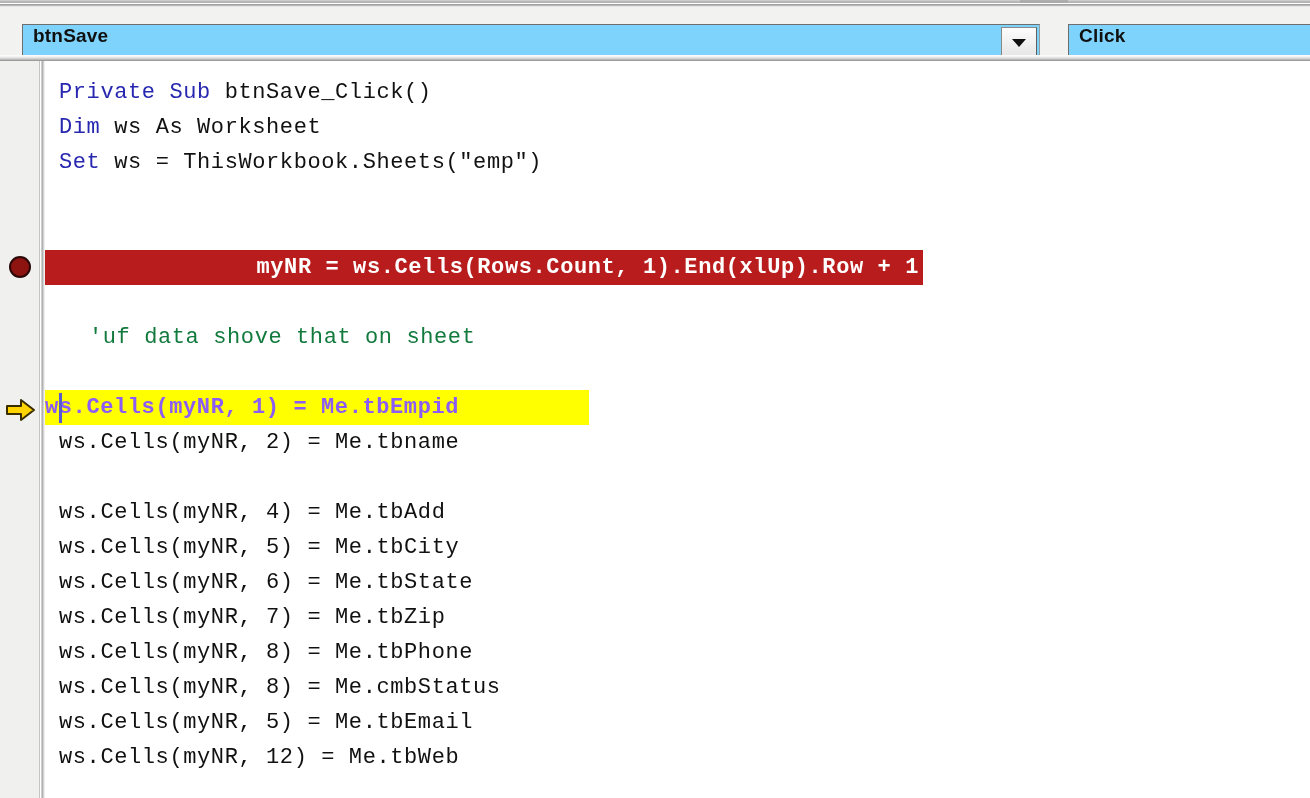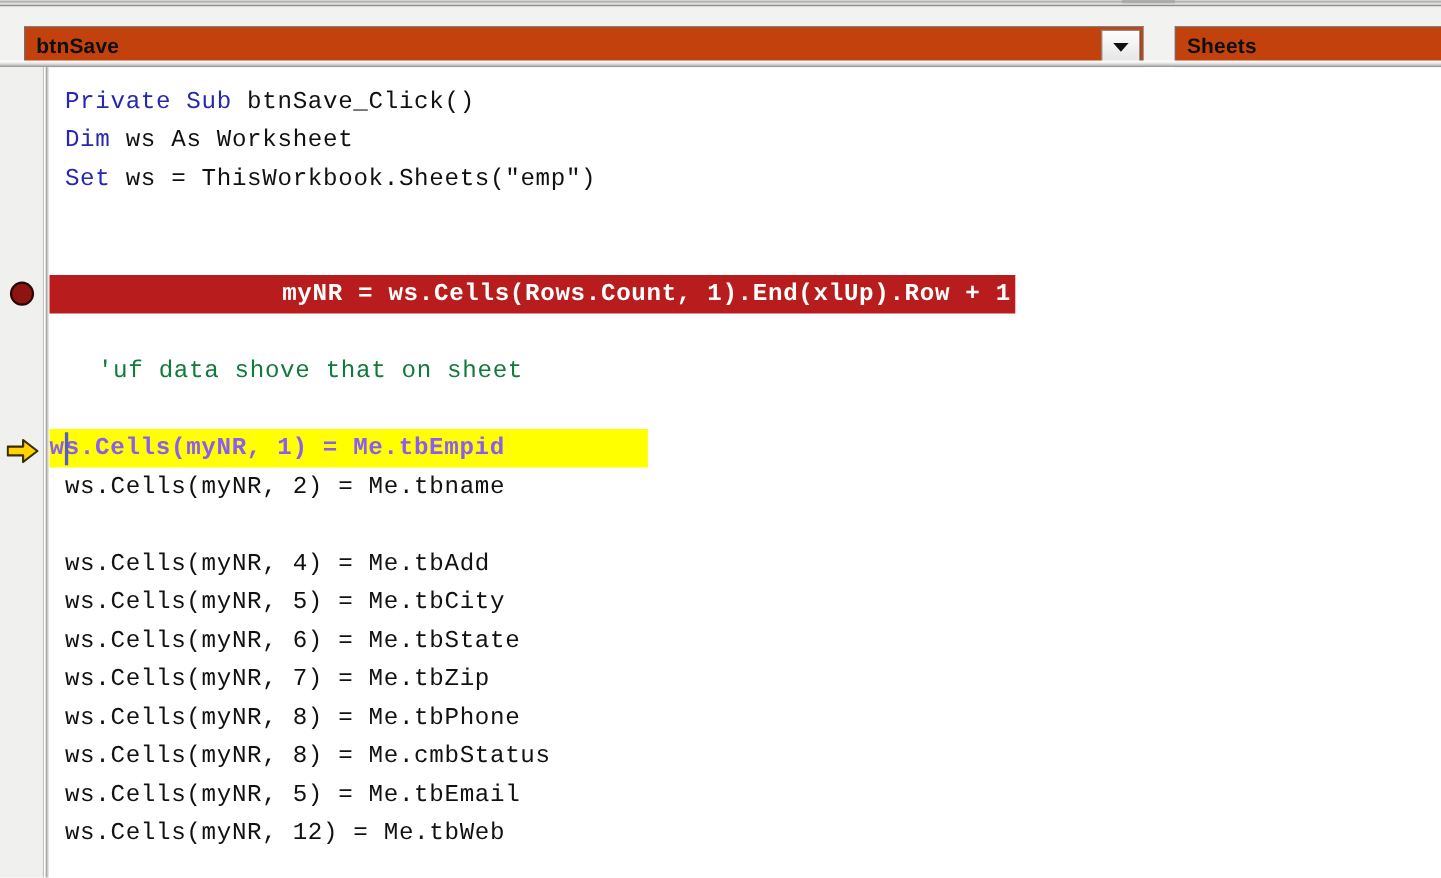--- a/index.html
+++ b/index.html
@@ -51,27 +51,27 @@
   }
   .combo-bar-bottom {
     position: absolute;
     left: 0; top: 55px;
     width: 1310px; height: 6px;
     background: linear-gradient(to bottom, #ffffff 0px, #efefef 2px, #c9c9c9 4px, #8d8d8d 6px);
   }
 
   .combo {
     position: absolute;
-    background: #c2410c;
+    background: #7dd3fc;
     border: 1px solid #9b9b9b;
     border-top-color: #6e6e6e;
     border-left-color: #6e6e6e;
     box-sizing: border-box;
     display: flex;
-    align-items: center;
+    align-items: flex-start;
   }
   .combo-left {
     left: 22px;
     top: 17px;
     width: 1018px;
     height: 38px;
   }
   .combo-right {
     left: 1068px;
     top: 17px;
@@ -201,21 +201,21 @@
 
   <div class="combo-bar">
     <div class="combo combo-left">
       <span class="combo-text">btnSave</span>
       <div class="combo-dropbtn">
         <span class="caret"></span>
       </div>
     </div>
 
     <div class="combo combo-right">
-      <span class="combo-text">Sheets</span>
+      <span class="combo-text">Click</span>
     </div>
   </div>
   <div class="combo-bar-bottom"></div>
 
   <div class="code-pane">
     <div class="gutter">
       <div class="breakpoint-dot" style="left:9px; top:195px;"></div>
       <svg class="current-arrow" style="left:6px; top:336px;" viewBox="0 0 30 26">
         <path d="M1 9 H15 V3 L28 13 L15 23 V17 H1 Z" fill="#ffd400" stroke="#3a2d00" stroke-width="2" stroke-linejoin="round"></path>
       </svg>

